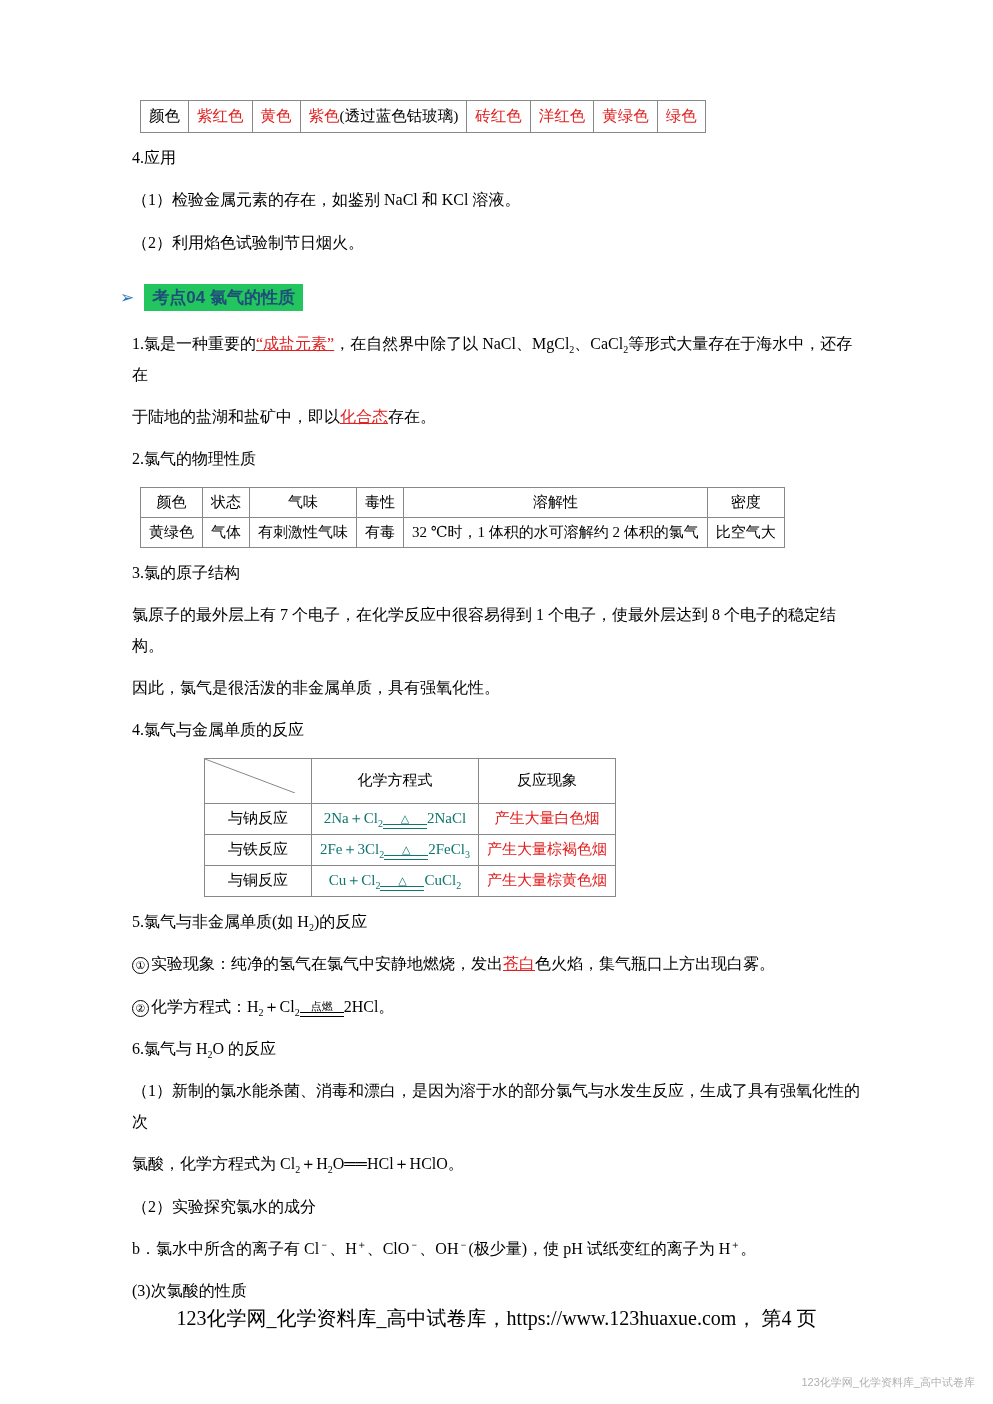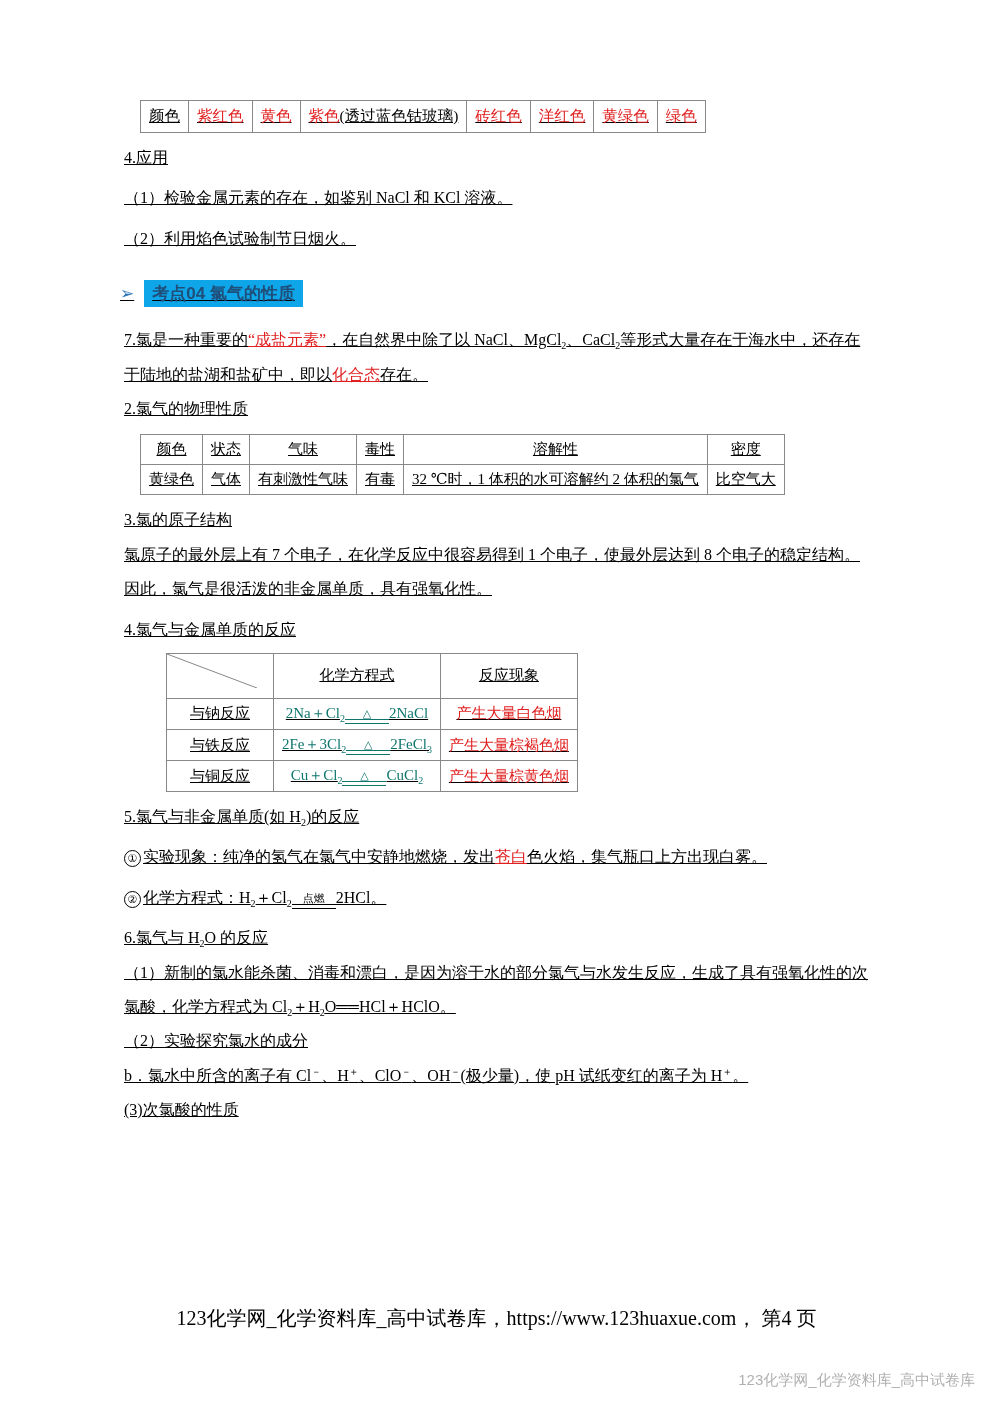--- a/index.html
+++ b/index.html
@@ -9,59 +9,58 @@
     font-family:"Liberation Serif","DejaVu Serif",serif;
     color:#000;
     position:relative;
     overflow:hidden;
   }
   .page{
     position:relative;
     width:993px;height:1404px;
     box-sizing:border-box;
     padding:100px 120px 0 120px;
-    text-decoration:underline;
   }
   table.tbl{
     border-collapse:collapse;
     font-size:15px;
   }
   table.tbl td{
     border:1px solid #888;
     padding:5px 8px;
     text-align:center;
     white-space:nowrap;
   }
   
   .color-table{margin-left:20px;}
   .color-table td{padding:7px 10px;font-size:15.5px;}
   .color-table td.label{color:#000;}
   .color-table td.val{color:#e02020;}
   .color-table td.val .note{color:#000;margin-top:12px;}
 
-  p{margin:4px;font-size:16px;line-height:1.9;}
+  p{margin:12px;font-size:16px;line-height:1.9;}
   .para{margin-top:10px;}
   .sec-title{
     display:flex;align-items:center;gap:10px;
     margin:26px 0 18px 0;
   }
   .sec-title .arrow{color:#2e74b5;font-size:17px;}
   .sec-title .txt{
-    background:#0ea5e9;color:#1f4e79;font-weight:bold;
+    background:#22c55e;color:#1f4e79;font-weight:bold;
     font-size:17px;padding:2px 8px;
     font-family:"Liberation Sans",sans-serif;
   }
   .u-red{color:#e02020;text-decoration:underline;}
   sub{font-size:10px;}
   sup{font-size:10px;}
   
   .phys-table{margin:10px 0 0 20px;font-size:15.5px;}
   .phys-table td{text-align:left;padding:6px 9px;}
   
-  .metal-table{margin:8px 0 0 46px;font-size:15px;}
+  .metal-table{margin:8px 0 0 84px;font-size:15px;}
   .metal-table td{padding:8px 10px;}
   .metal-table td.head{color:#000;}
   .metal-table td.eq{color:#0f766e;white-space:nowrap;}
   .metal-table td.phen{color:#e02020;}
   .diag-cell{position:relative;width:90px;height:34px;padding:0;}
   .diag-cell svg{position:absolute;left:0;top:0;}
   .cond{
     display:inline-block;position:relative;
     text-align:center;vertical-align:middle;
     min-width:44px;
@@ -78,21 +77,21 @@
     display:inline-block;border:1px solid #000;border-radius:50%;
     width:15px;height:15px;line-height:14px;text-align:center;font-size:11px;
     margin-right:2px;
   }
   .footer{
     position:absolute;left:0;right:0;bottom:72px;
     text-align:center;font-size:20px;color:#000;
   }
   .watermark{
     position:absolute;right:18px;bottom:14px;
-    font-size:15px;color:#b0b0b0;
+    font-size:11px;color:#b0b0b0;
     font-family:"Liberation Sans",sans-serif;
     margin-top:44px;
   }
 </style>
 </head>
 <body>
 
 <div class="page">
 
   <table class="tbl color-table">
@@ -113,21 +112,21 @@
   <p class="para">4.应用</p>
   <p class="para">（1）检验金属元素的存在，如鉴别 NaCl 和 KCl 溶液。</p>
   <p class="para">（2）利用焰色试验制节日烟火。</p>
 
   <div class="sec-title">
     <span class="arrow">➢</span>
     <span class="txt">考点04 氯气的性质</span>
   </div>
 
   <p>
-    <span>7.氯是一种重要的</span><span class="u-red">“成盐元素”</span><span>，在自然界中除了以 NaCl、MgCl</span><sub>2</sub><span>、CaCl</span><sub>2</sub><span>等形式大量存在于海水中，还存在</span>
+    <span>1.氯是一种重要的</span><span class="u-red">“成盐元素”</span><span>，在自然界中除了以 NaCl、MgCl</span><sub>2</sub><span>、CaCl</span><sub>2</sub><span>等形式大量存在于海水中，还存在</span>
   </p>
   <p>
     <span>于陆地的盐湖和盐矿中，即以</span><span class="u-red">化合态</span><span>存在。</span>
   </p>
 
   <p>2.氯气的物理性质</p>
   <table class="tbl phys-table">
     <tbody>
         <tr>
       <td>颜色</td>

